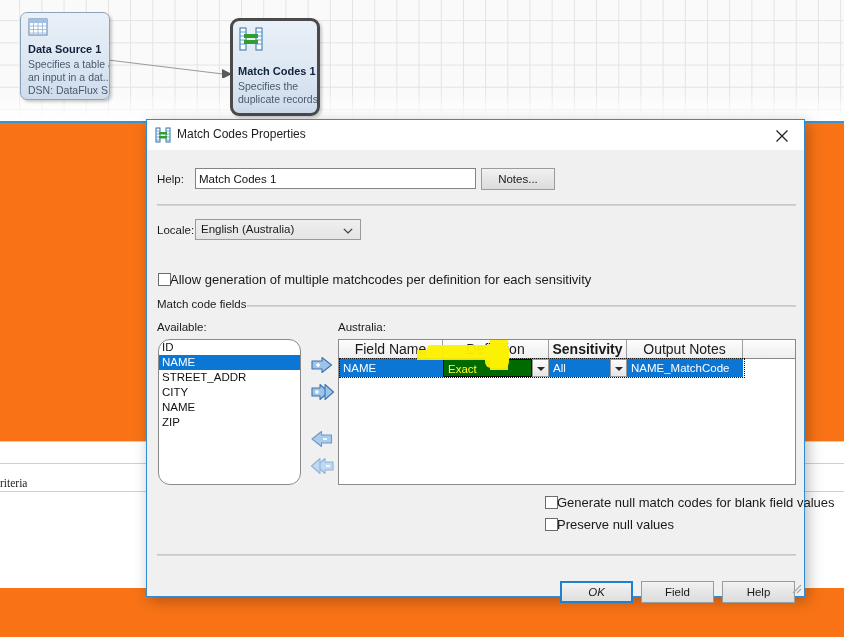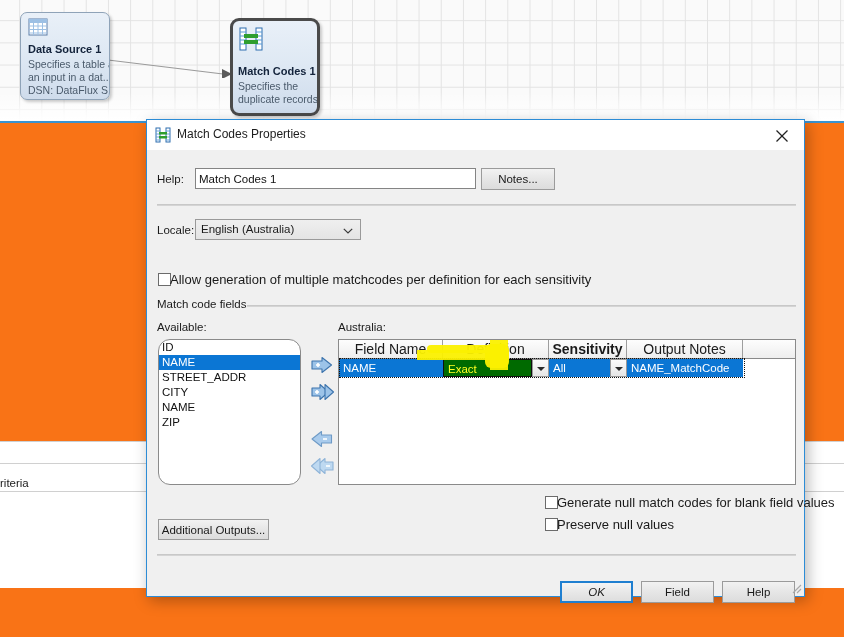--- a/index.html
+++ b/index.html
@@ -367,21 +367,21 @@
     <div class="node-title">Match Codes 1</div>
     <div class="node-desc">
       <div>Specifies the</div>
       <div>duplicate records...</div>
     </div>
   </div>
 
   <div class="bg-pane" style="left:0; top:441px; width:844px; height:22px;"></div>
   <div class="bg-pane" style="left:0; top:463px; width:844px; height:28px;"></div>
   <div class="bg-pane" style="left:0; top:491px; width:844px; height:96px;"></div>
-  <div class="bg-text" style="left:0px; top:477px;">riteria</div>
+  <div class="bg-text" style="left:0px; top:477px;font-family:Liberation Serif, serif;">riteria</div>
 
   <div class="dialog">
 
     <div class="titlebar">
       <svg class="titlebar-icon" viewBox="0 0 16 16">
         <rect x="1" y="1" width="4" height="14" fill="#ffffff" stroke="#2e6fb0" stroke-width="1"></rect>
         <rect x="11" y="1" width="4" height="14" fill="#ffffff" stroke="#2e6fb0" stroke-width="1"></rect>
         <g stroke="#5b9bd5" stroke-width="0.9">
           <line x1="1" y1="4" x2="5" y2="4"></line>
             <line x1="1" y1="7" x2="5" y2="7"></line>
@@ -499,21 +499,20 @@
 
       <div class="chk-wrap" style="left:398px; top:345px;">
         <span class="chk-box"></span>
         <span class="chk-label">Generate null match codes for blank field values</span>
       </div>
       <div class="chk-wrap" style="left:398px; top:367px;">
         <span class="chk-box"></span>
         <span class="chk-label">Preserve null values</span>
       </div>
 
-      <button class="btn" style="left:11px; top:369px; width:111px; height:21px;">Additional Outputs...</button>
 
       <div class="group-line" style="left:10px; top:404px; width:639px;"></div>
 
       <button class="btn default" style="left:413px; top:431px; width:73px; height:22px;">OK</button>
       <button class="btn" style="left:494px; top:431px; width:73px; height:22px;">Field</button>
       <button class="btn" style="left:575px; top:431px; width:73px; height:22px;">Help</button>
 
       <svg class="resize-grip" viewBox="0 0 12 12">
         <g stroke="#a8a8a8" stroke-width="1.1">
           <line x1="11" y1="3" x2="3" y2="11"></line>

